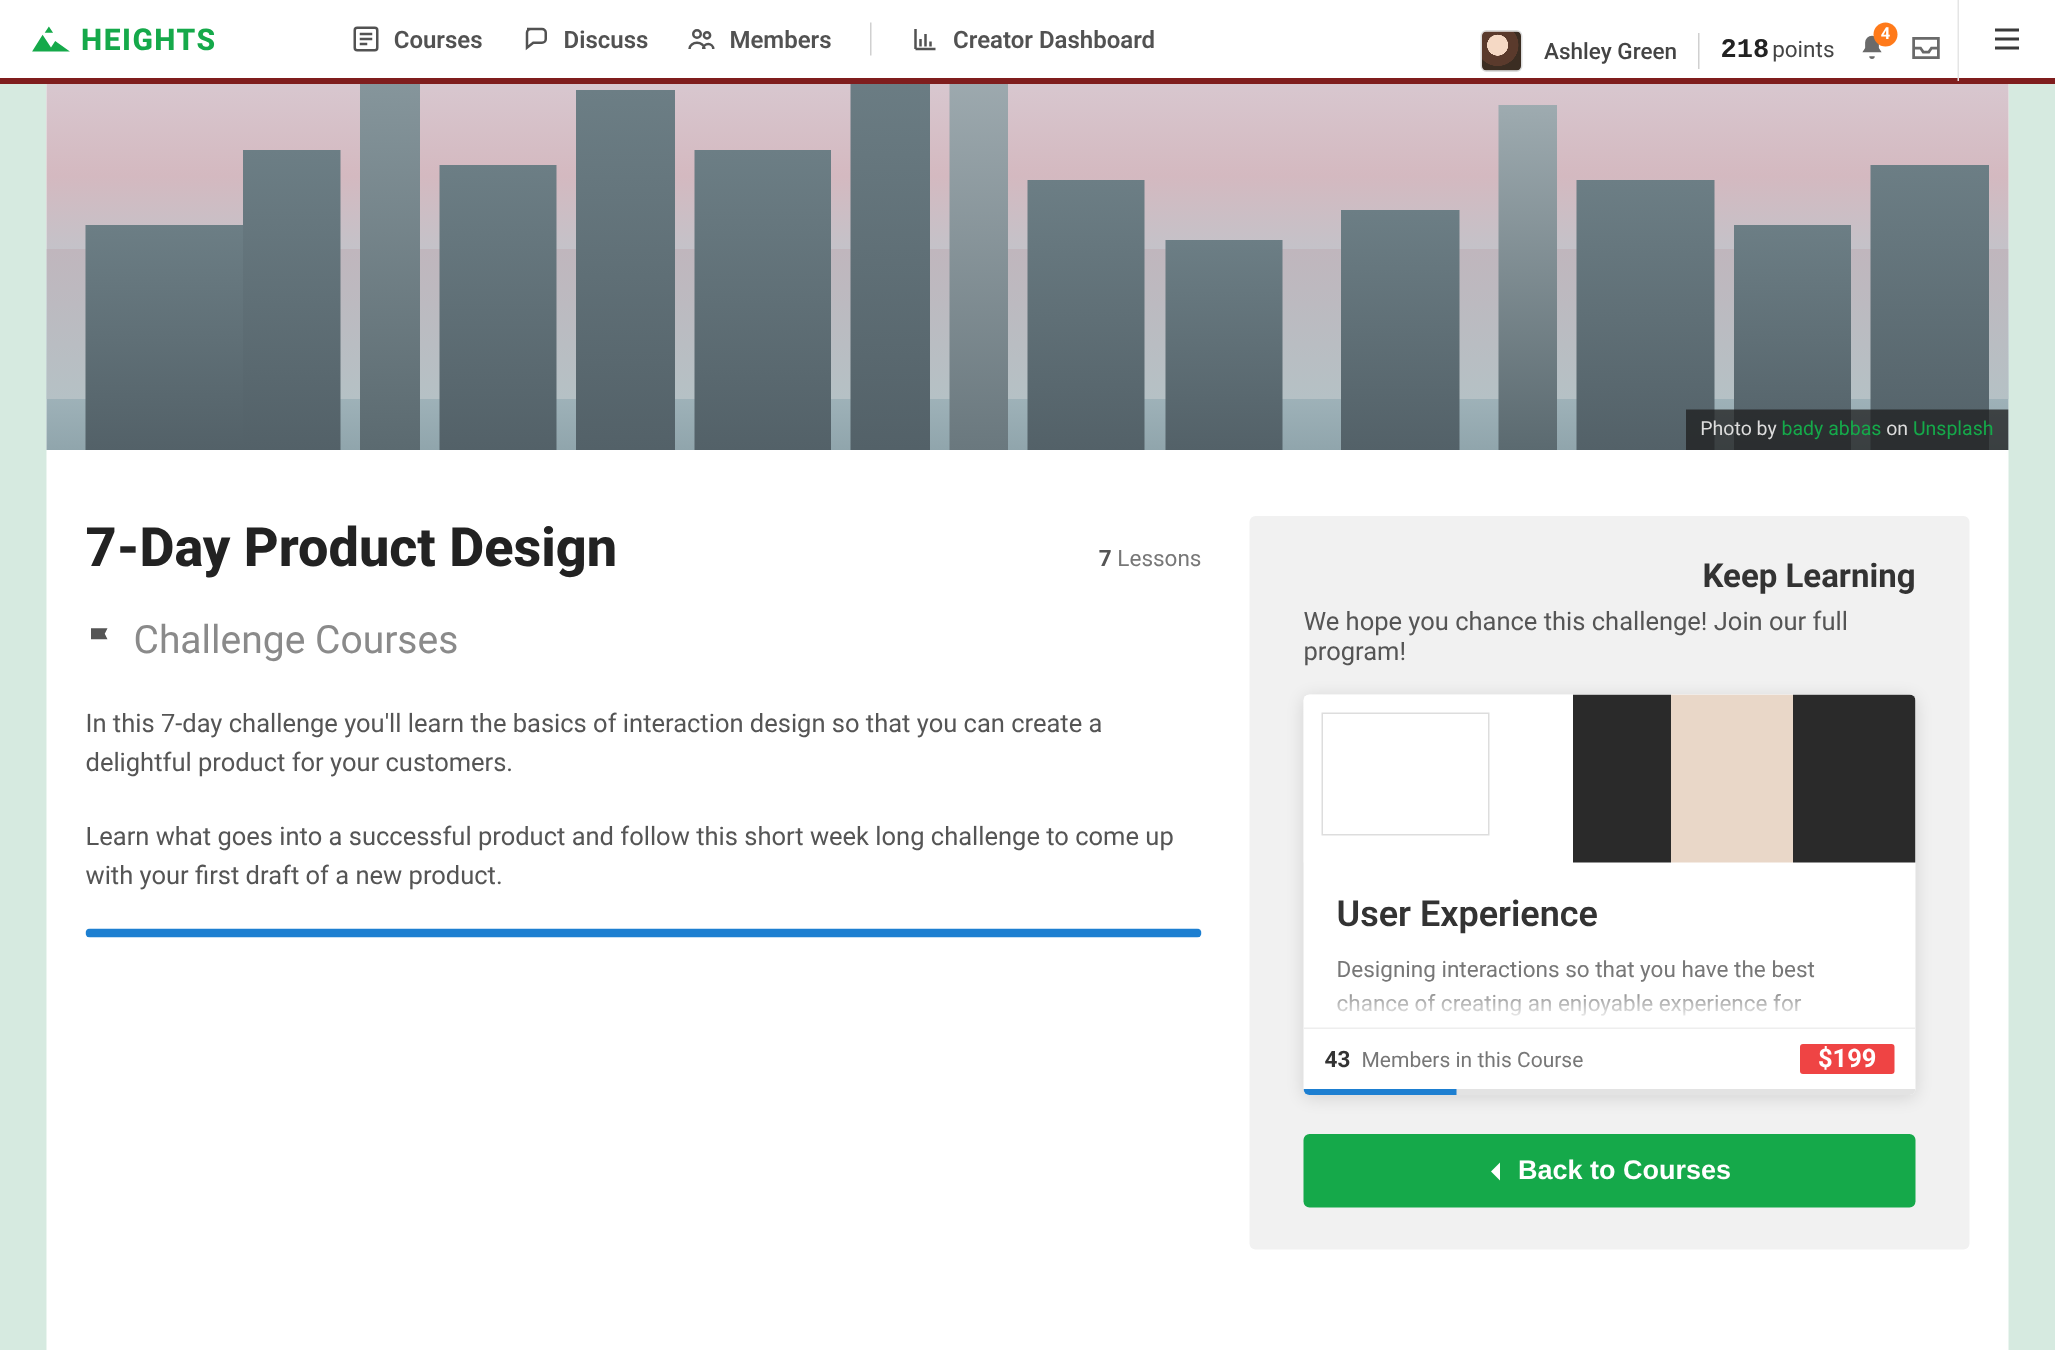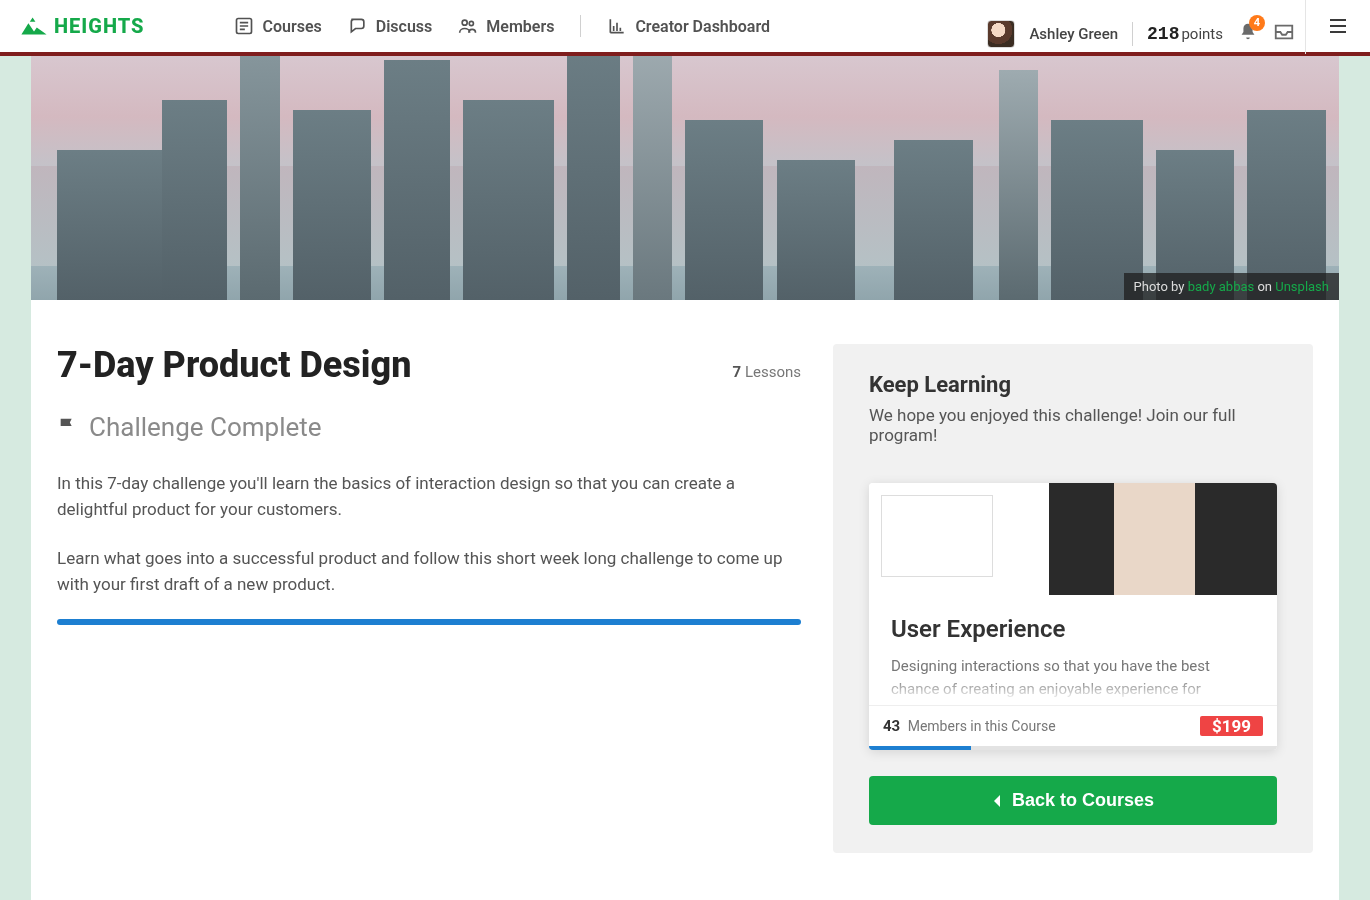--- a/index.html
+++ b/index.html
@@ -166,26 +166,26 @@
   width:100%;
 }
 
 .side-col {
   width: 480px;
   background:#f1f1f1;
   padding: 28px 36px;
   border-radius:4px;
   align-self:flex-start;
 }
-.side-title { font-size:22px; font-weight:700; color:#333; }
+.side-title { font-size:22px; font-weight:700; color:#333;text-align:right; }
 .side-sub { font-size:17px; color:#555; margin-top:8px; }
 .course-card {
   background:#fff;
   border-radius:4px;
-  margin-top: 38px;
+  margin-top: 18px;
   box-shadow: 0 2px 12px rgba(0,0,0,0.12);
   overflow:hidden;
   position:relative;
 }
 .card-img {
   height:112px;
   background: linear-gradient(90deg, #ffffff 0 44%, #2a2a2a 44% 60%, #e9d7c8 60% 80%, #2a2a2a 80% 100%);
   position:relative;
 }
 .card-img::before {
@@ -331,34 +331,34 @@
       <div class="title-row">
         <h1 class="course-title">7-Day Product Design</h1>
         <span class="lesson-count">
           <strong>7</strong><span> Lessons</span>
         </span>
       </div>
       <div class="status-row">
         <svg viewBox="0 0 24 24">
             <path d="M4 3v18M4 3h12l-2 4 2 4H4"></path>
           </svg>
-        <span>Challenge Complete</span>
+        <span>Challenge Courses</span>
       </div>
       <div class="desc">
         <p>In this 7-day challenge you'll learn the basics of interaction design so that you can create a delightful product for your customers.</p>
         <p>Learn what goes into a successful product and follow this short week long challenge to come up with your first draft of a new product.</p>
       </div>
       <div class="progress">
         <div class="progress-fill"></div>
       </div>
     </div>
 
     <aside class="side-col">
       <h2 class="side-title">Keep Learning</h2>
-      <p class="side-sub">We hope you enjoyed this challenge! Join our full program!</p>
+      <p class="side-sub">We hope you chance this challenge! Join our full program!</p>
 
       <div class="course-card">
         <div class="card-img"></div>
         <div class="card-body">
           <h3 class="card-title">User Experience</h3>
           <p class="card-desc">Designing interactions so that you have the best chance of creating an enjoyable experience for</p>
         </div>
         <div class="card-footer">
           <span>
             <strong>43</strong><span> Members in this Course</span>

